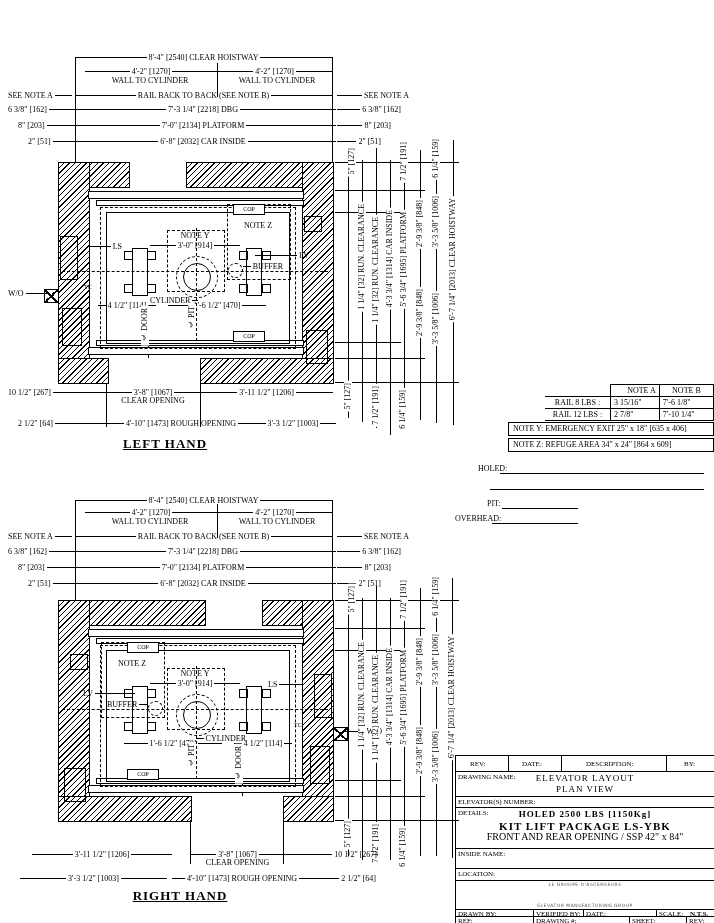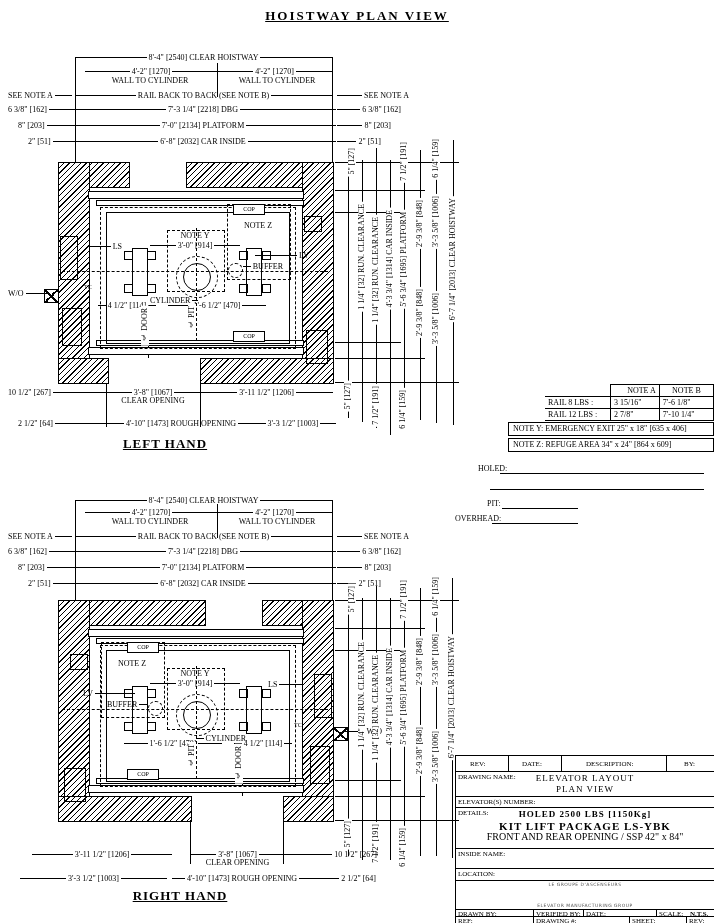--- a/index.html
+++ b/index.html
@@ -31,21 +31,21 @@
               letter-spacing:1px;text-align:center;font-family:"Liberation Serif",serif}
   .title{position:absolute;left:0;right:0;top:8px;text-align:center;font-size:13px;
          font-weight:bold;letter-spacing:2px;text-decoration:underline;
          font-family:"Liberation Serif",serif}
   .xbox{background:
         linear-gradient(45deg,transparent 44%,#000 44%,#000 56%,transparent 56%),
         linear-gradient(-45deg,transparent 44%,#000 44%,#000 56%,transparent 56%)}
   table.rail{position:absolute;border-collapse:collapse;font-size:8px}
   table.rail td{border:1px solid #000;padding:0 3px;height:11px;line-height:11px;white-space:nowrap}
   table.rail td.blank{border-top:none;border-left:none}
-  table.rail td.rowname{border-left:none;text-align:left}
+  table.rail td.rowname{border-left:none;text-align:center}
   .notebox{position:absolute;border:1px solid #000;font-size:8px;line-height:12px;
            height:12px;padding:0 4px;white-space:nowrap}
   .tblock{position:absolute;left:455px;top:755px;width:258px;height:167px;border:1px solid #000;font-size:8px}
   .tblock .lab{position:absolute;font-size:7px;white-space:nowrap}
   .tblock .cen{position:absolute;left:0;right:0;text-align:center;white-space:nowrap}
   .tblock .h{position:absolute;left:0;right:0;height:1px;background:#000}
   .tblock .v{position:absolute;width:1px;background:#000}
   .logo-row{position:absolute;left:0;right:0;display:flex;align-items:center;
             justify-content:center;gap:4px;color:#444;font-family:"DejaVu Sans",sans-serif}
   .logo-main{font-size:10px;font-weight:bold;letter-spacing:3px}
@@ -53,21 +53,20 @@
   .globe::before{content:"";position:absolute;left:32%;top:-1px;bottom:-1px;width:36%;
                  border:1px solid #444;border-radius:50%}
   .globe::after{content:"";position:absolute;left:-1px;right:-1px;top:48%;height:1px;background:#444}
   .tagline{position:absolute;left:0;right:0;text-align:center;font-size:4.5px;
            letter-spacing:.5px;color:#555;font-family:"DejaVu Sans",sans-serif;white-space:nowrap}
 </style>
 </head>
 <body>
 
 <div class="sheet">
-  <div class="title">HOISTWAY PLAN VIEW</div>
 
   <div class="vline" style="left:75px;top:57px;height:105px"></div>
   <div class="vline" style="left:332px;top:57px;height:105px"></div>
   <div class="vline" style="left:217px;top:63px;height:34px"></div>
   <div class="hdim" style="left:75px;top:53px;width:257px">8'-4" [2540] CLEAR HOISTWAY</div>
   <div class="hdim" style="left:85px;top:67px;width:132px">4'-2" [1270]</div>
   <div class="hdim" style="left:217px;top:67px;width:115px">4'-2" [1270]</div>
   <div class="txt c" style="left:95px;top:77px;width:110px">WALL TO CYLINDER</div>
   <div class="txt c" style="left:222px;top:77px;width:110px">WALL TO CYLINDER</div>
   <div class="hdim line-r" style="left:8px;top:91px;width:64px">SEE NOTE A</div>

